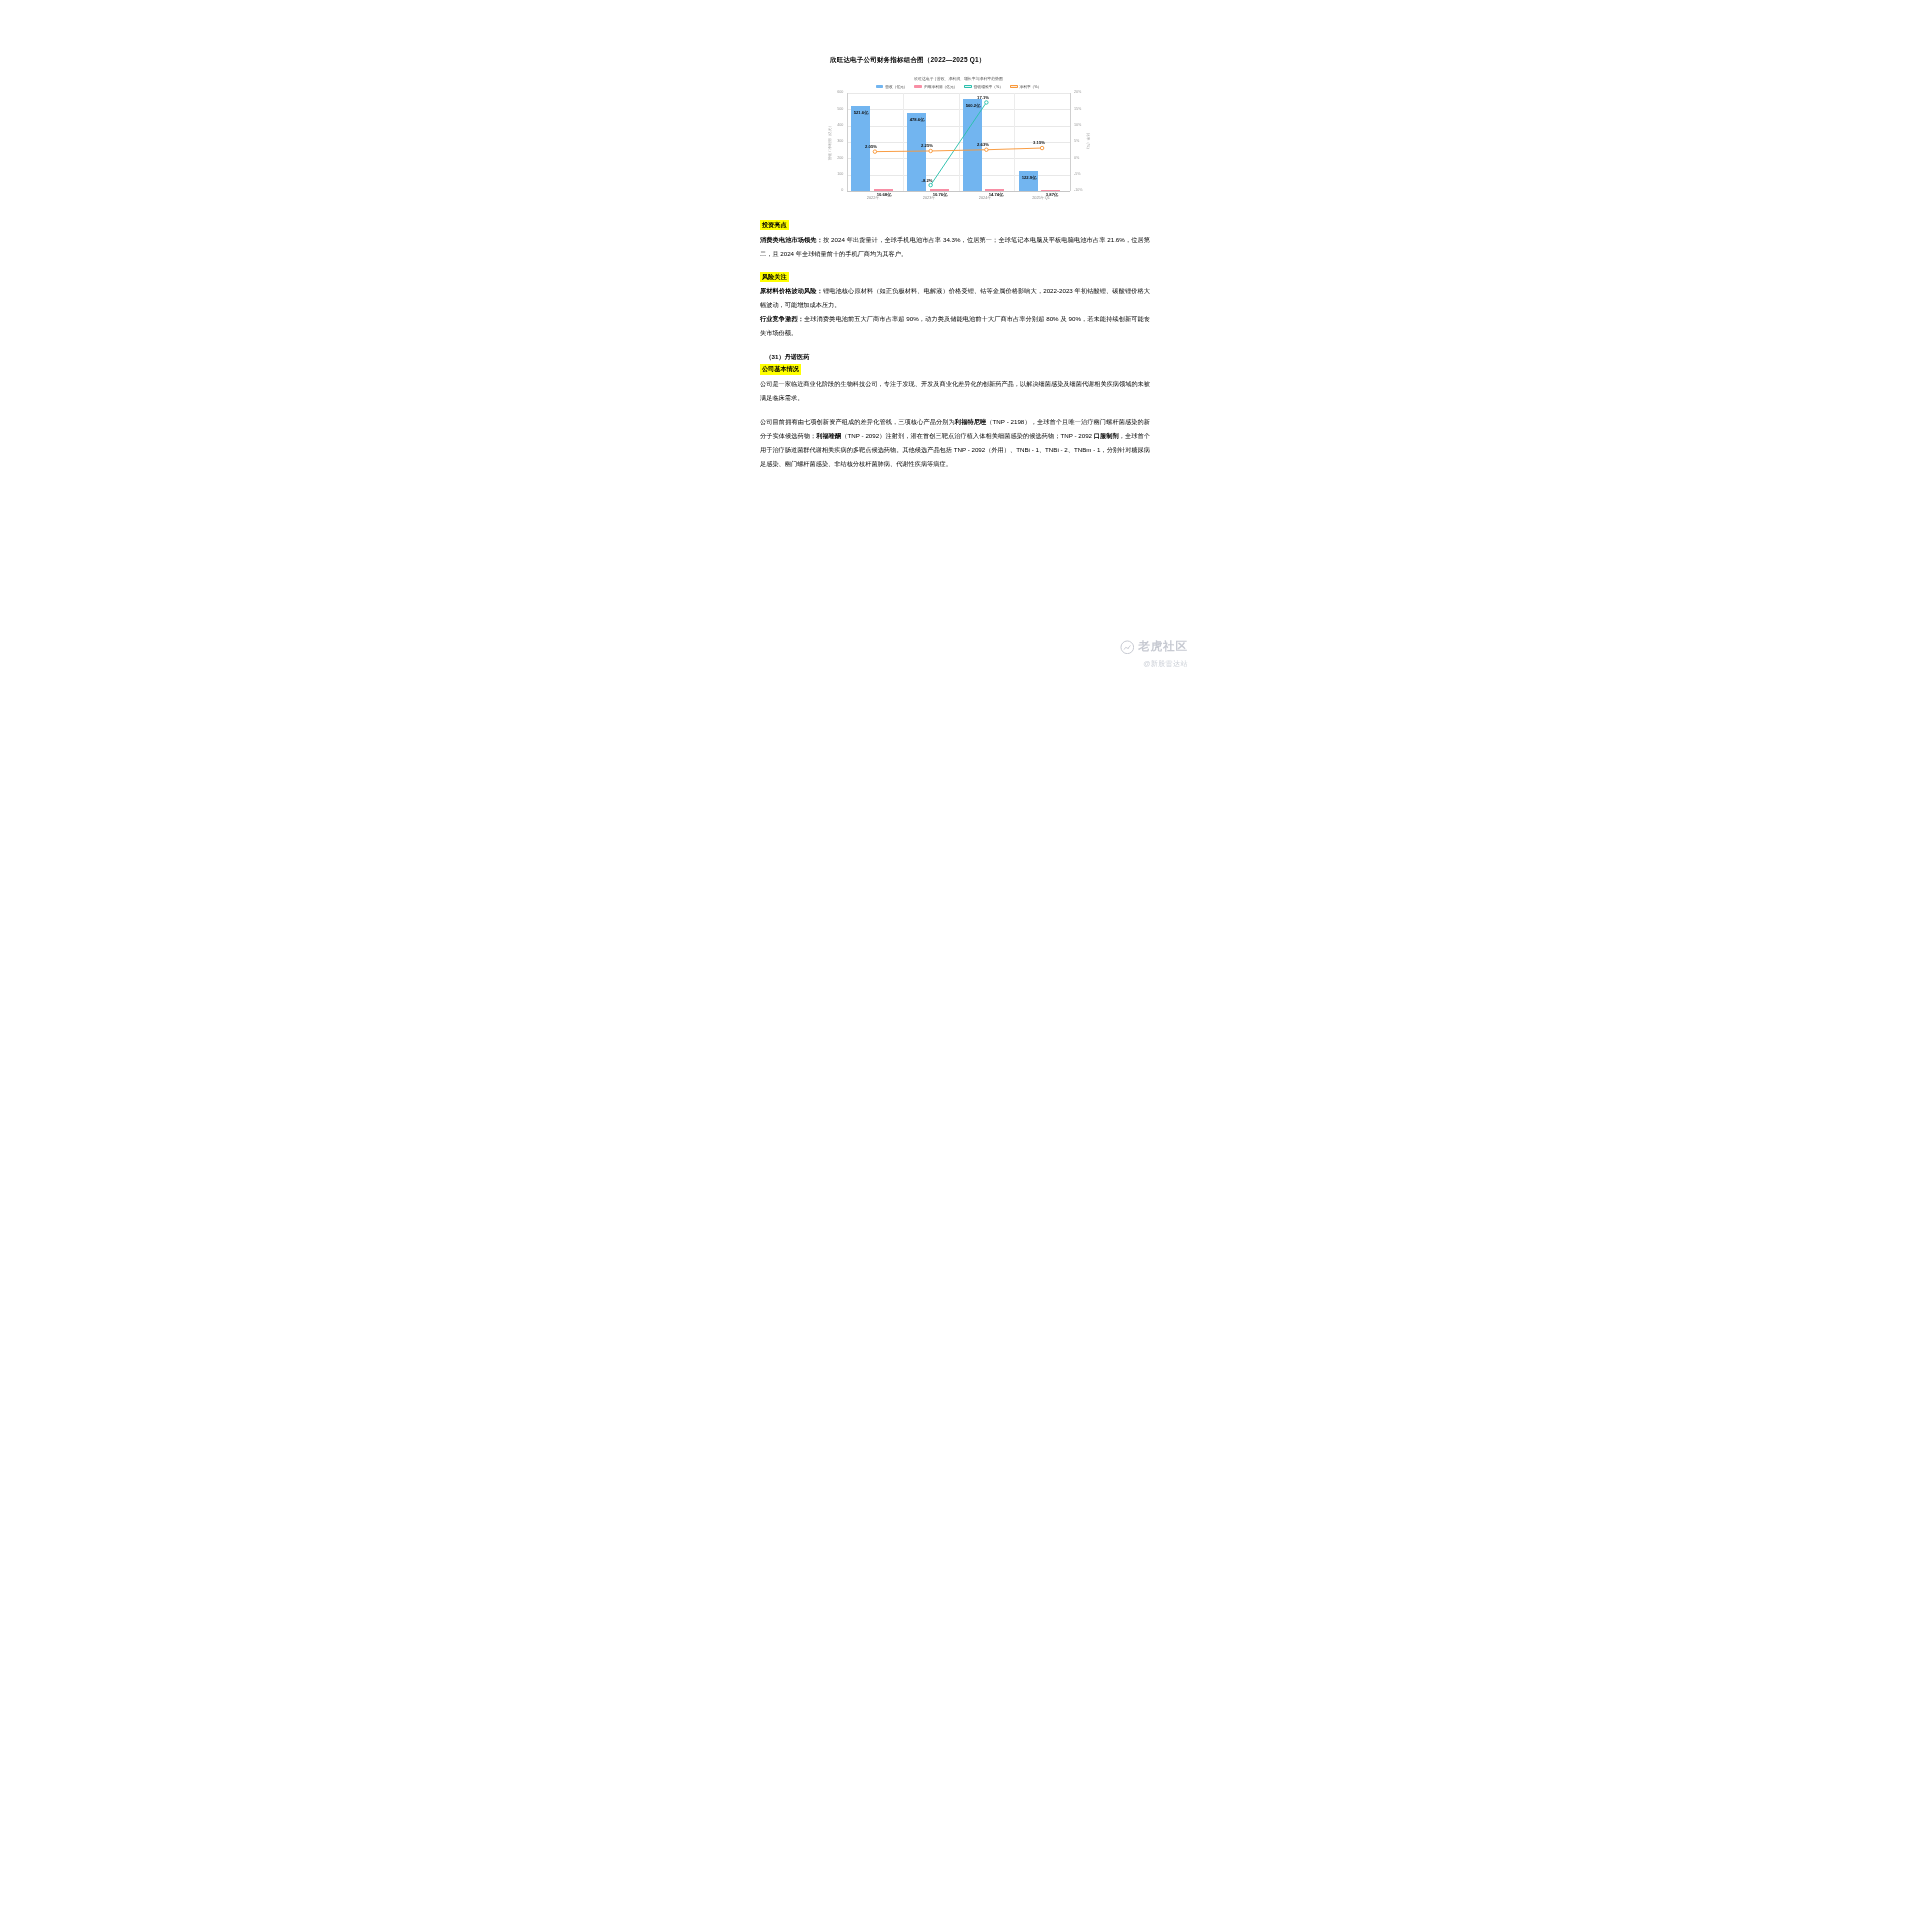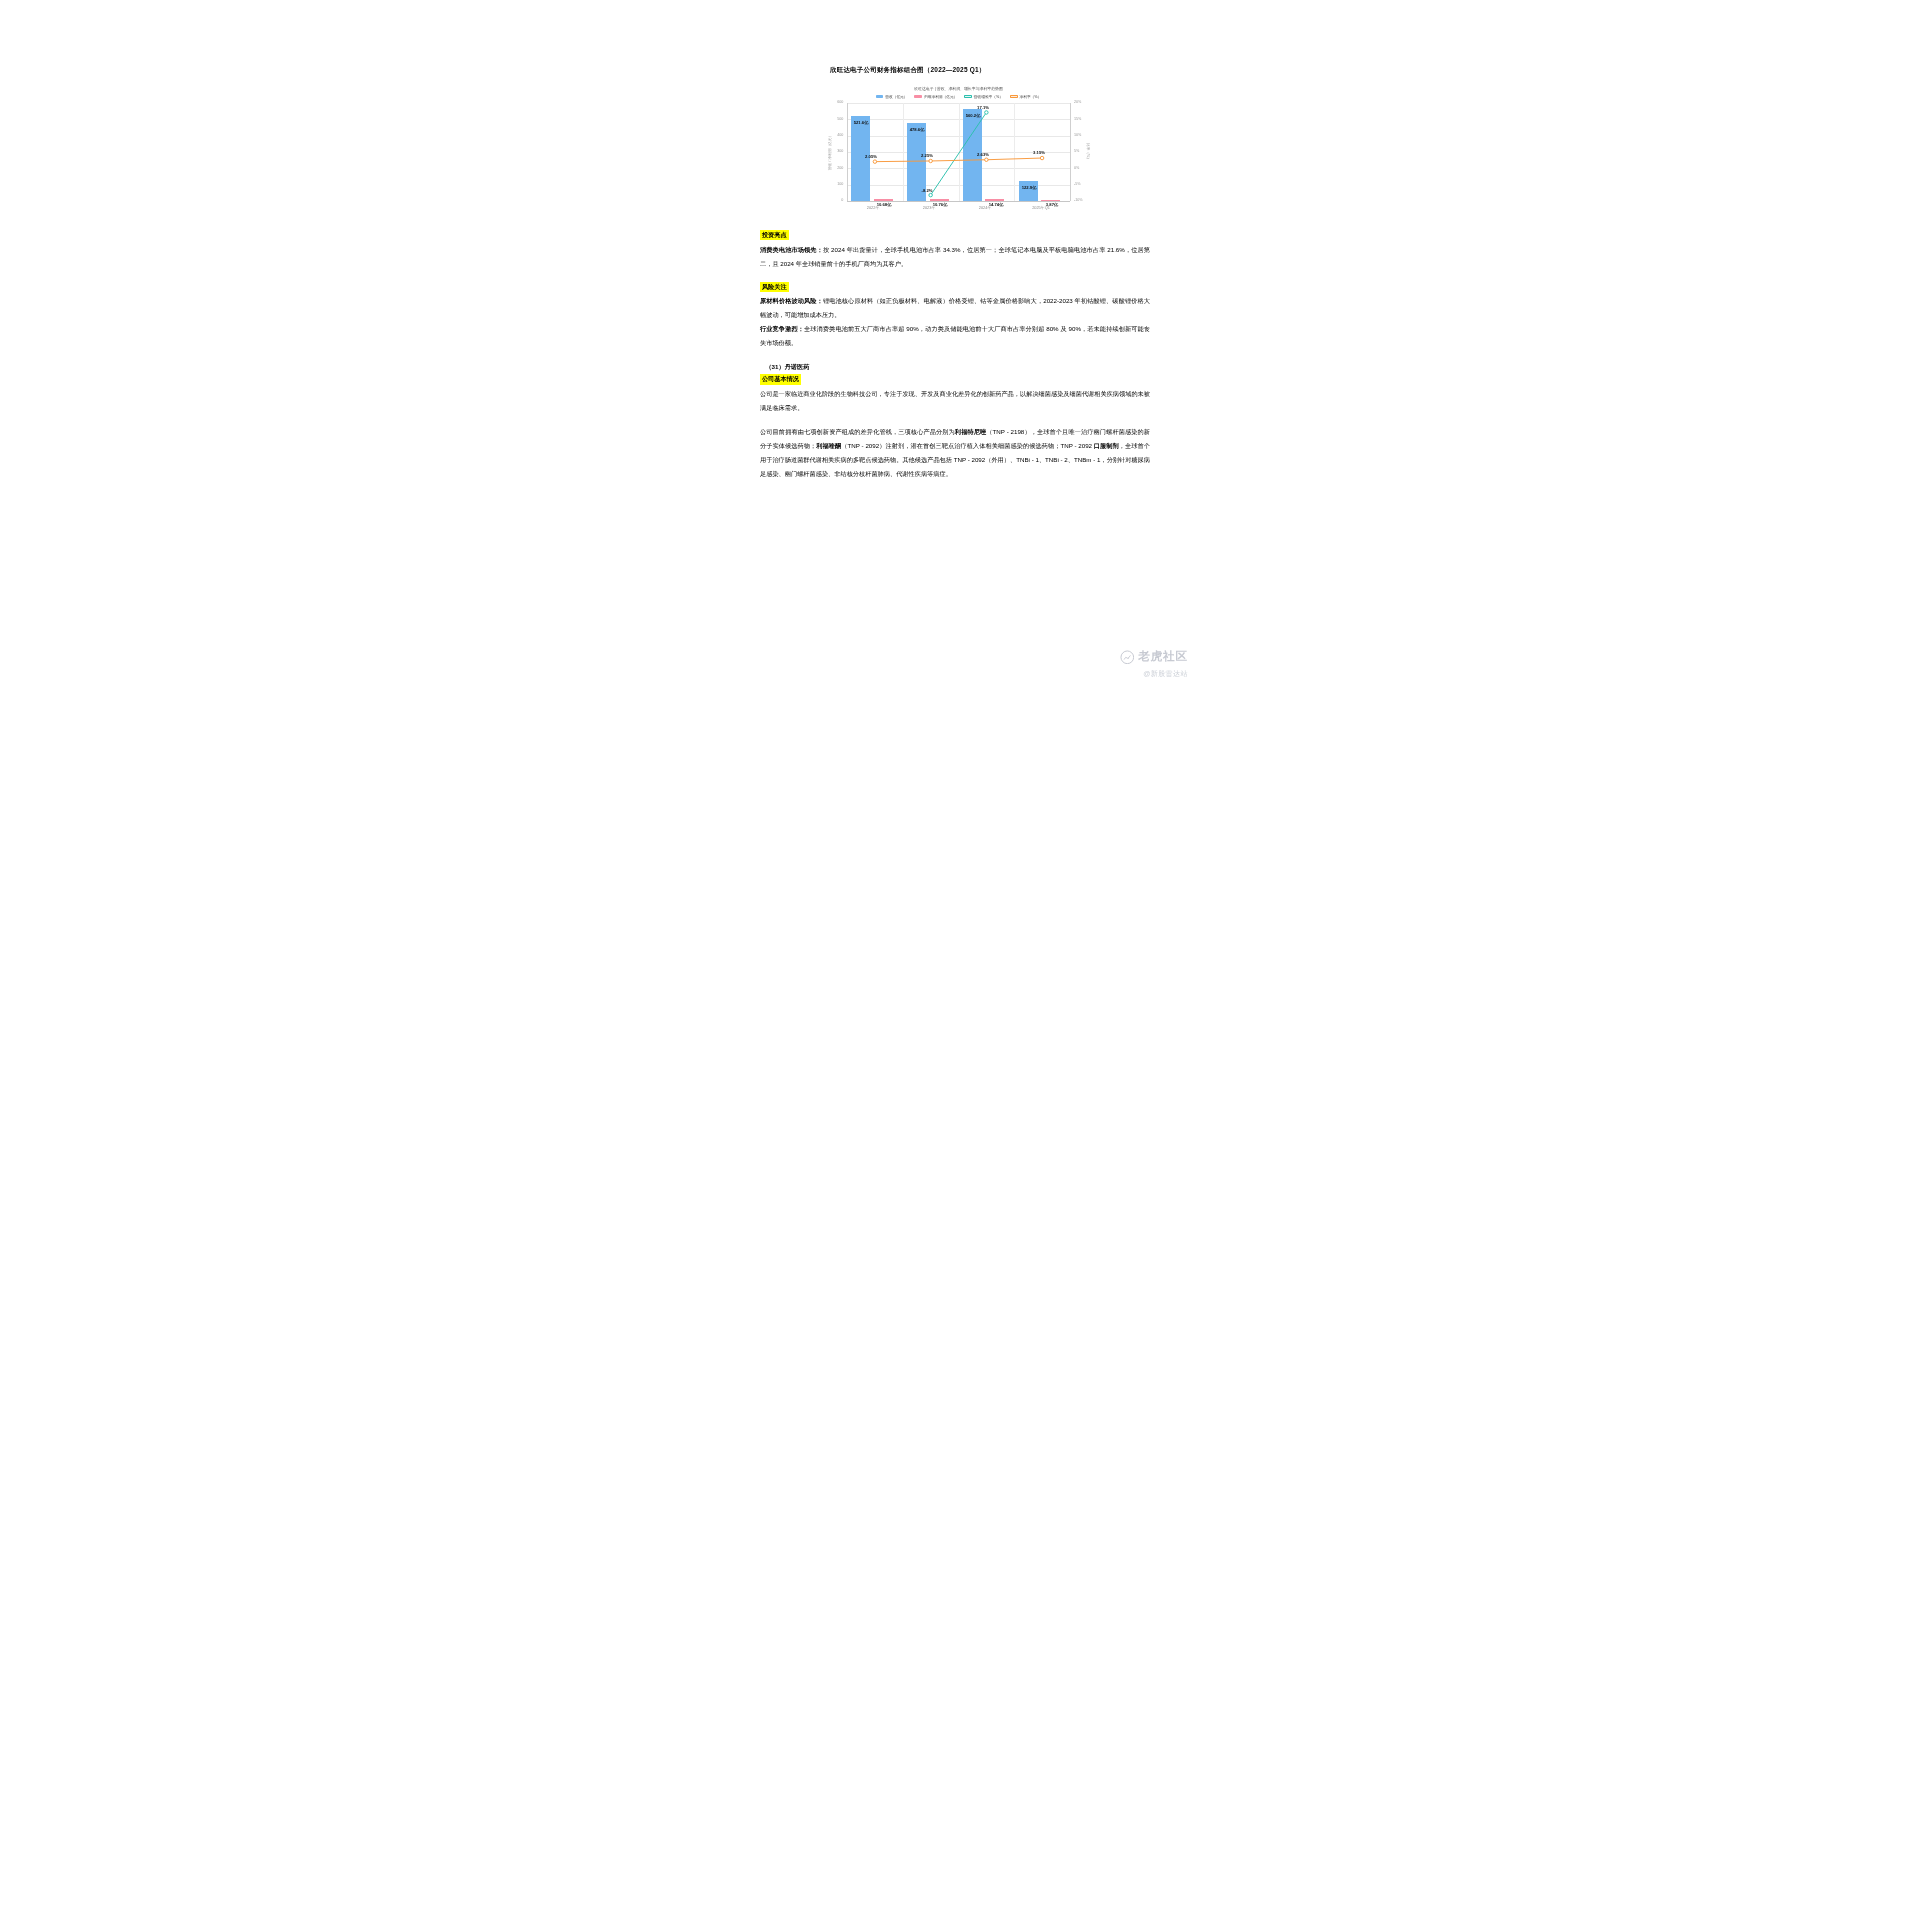--- a/index.html
+++ b/index.html
@@ -1,17 +1,17 @@
 <!DOCTYPE html>
 <html style="font-size:6.2px"><head>
 <meta charset="utf-8">
 <style>
   html,body{margin:0;padding:0;background:#ffffff;}
   body{font-family:"Liberation Sans", sans-serif; -webkit-font-smoothing:antialiased;}
-  .page{position:relative;width:478px;height:676px;background:#ffffff;overflow:hidden;margin:10px auto;}
+  .page{position:relative;width:478px;height:676px;background:#ffffff;overflow:hidden;margin:0 auto;}
 
   
   .fig-title{position:absolute;left:114px;top:56px;font-size:6.5px;font-weight:700;color:#000;letter-spacing:0.2px;white-space:nowrap;}
 
   
   .chart-wrap{position:absolute;left:107px;top:74px;width:274px;height:131px;}
   .chart-subtitle{position:absolute;left:24px;top:1.5px;width:223px;text-align:center;font-size:3.9px;color:#555;white-space:nowrap;}
   .chart-legend{position:absolute;left:24px;top:10px;width:223px;display:flex;justify-content:center;align-items:center;gap:7px;}
   .lg-item{display:flex;align-items:center;gap:1.9px;font-size:3.7px;color:#333;white-space:nowrap;}
   .lg-swatch{width:7.7px;height:3.9px;border-radius:0.8px;box-sizing:border-box;display:inline-block;}

